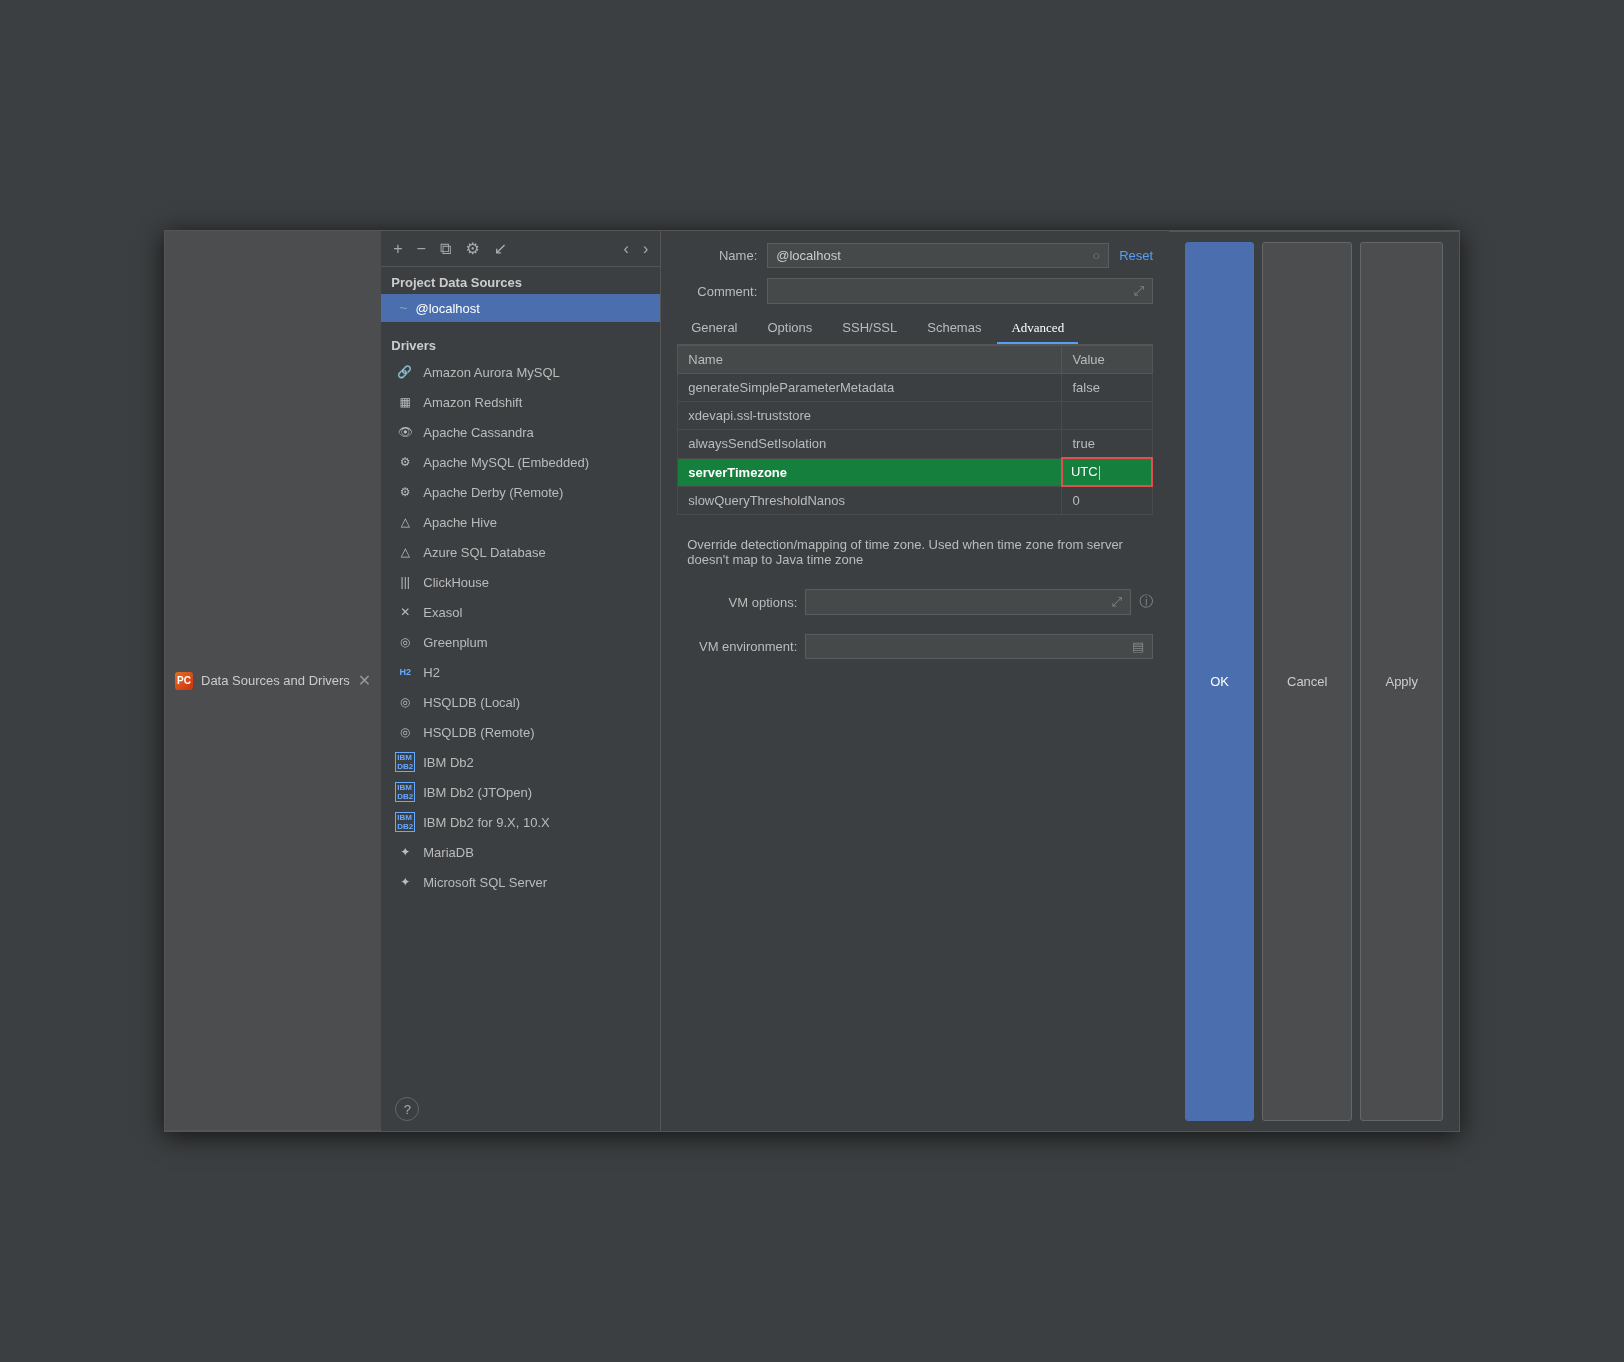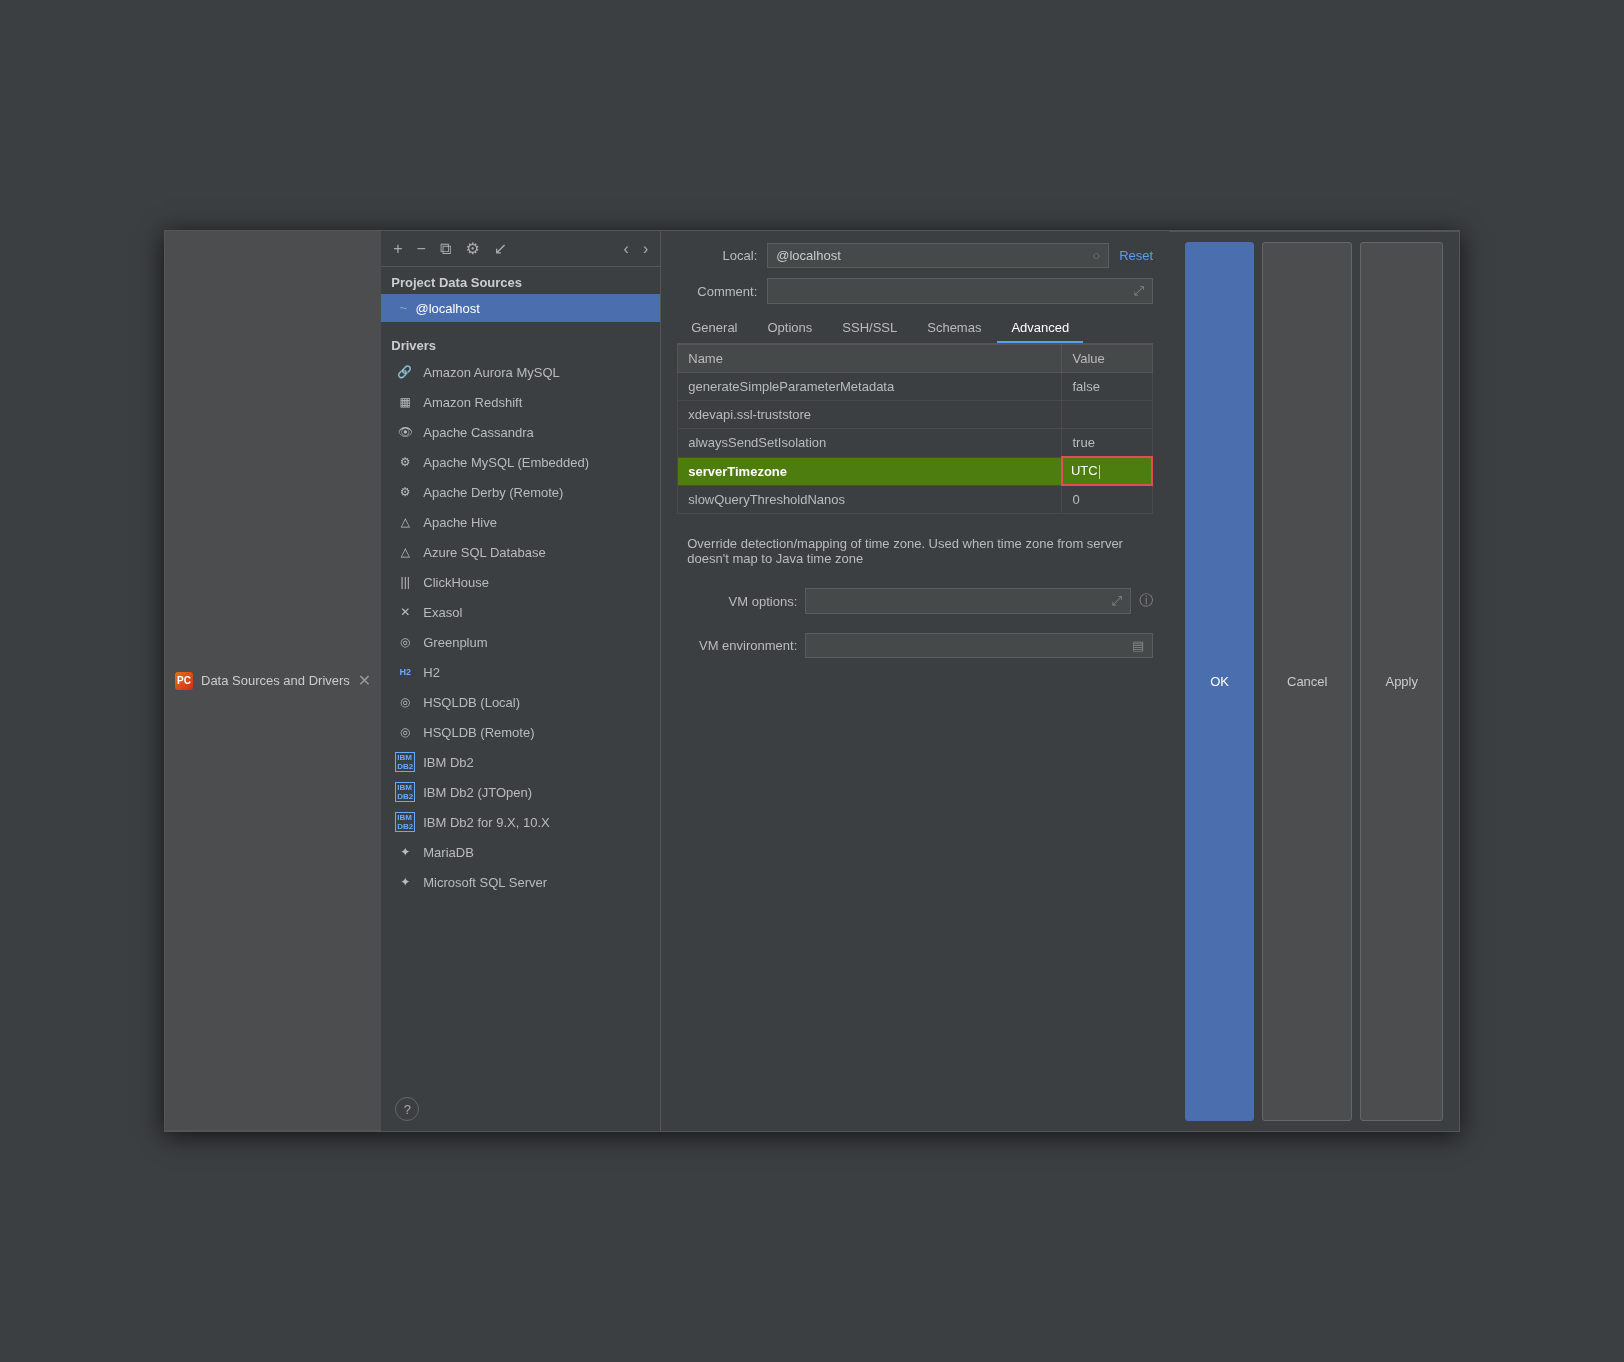--- a/index.html
+++ b/index.html
@@ -157,20 +157,21 @@
     .tab {
       padding: 6px 14px;
       cursor: pointer;
       color: #bbb;
       font-size: 13px;
       border-bottom: 2px solid transparent;
     }
     .tab.active {
       color: #fff;
       border-bottom: 2px solid #589df6;
+      font-family: Liberation Serif, serif;
     }
     
     .properties-table {
       width: 100%;
       border-collapse: collapse;
       margin-top: 0;
     }
     .properties-table th {
       text-align: left;
       padding: 6px 10px;
@@ -179,21 +180,21 @@
       color: #bbb;
       font-weight: normal;
     }
     .properties-table td {
       padding: 6px 10px;
       border: 1px solid #4a4a4a;
       color: #bbb;
       background: #3c3f41;
     }
     .properties-table tr.selected td {
-      background: #4d7c0f;
+      background: #15803d;
       color: #fff;
     }
     .properties-table tr.selected td:first-child {
       font-weight: bold;
       color: #fff;
     }
     .properties-table tr.selected td.editable {
       border: 2px solid #e05050;
       padding: 4px 8px;
     }
@@ -395,21 +396,21 @@
           <span>Microsoft SQL Server</span>
         </div>
       </div>
 
       <div class="help-btn">?</div>
     </div>
 
     <div class="right-panel">
 
       <div class="form-row">
-        <span class="form-label">Local:</span>
+        <span class="form-label">Name:</span>
         <div class="form-input-expand" style="flex:1;">
           <span>@localhost</span>
           <span class="expand-btn">○</span>
         </div>
         <span class="reset-link">Reset</span>
       </div>
 
       <div class="form-row">
         <span class="form-label">Comment:</span>
         <div class="form-input-expand" style="flex:1;">

